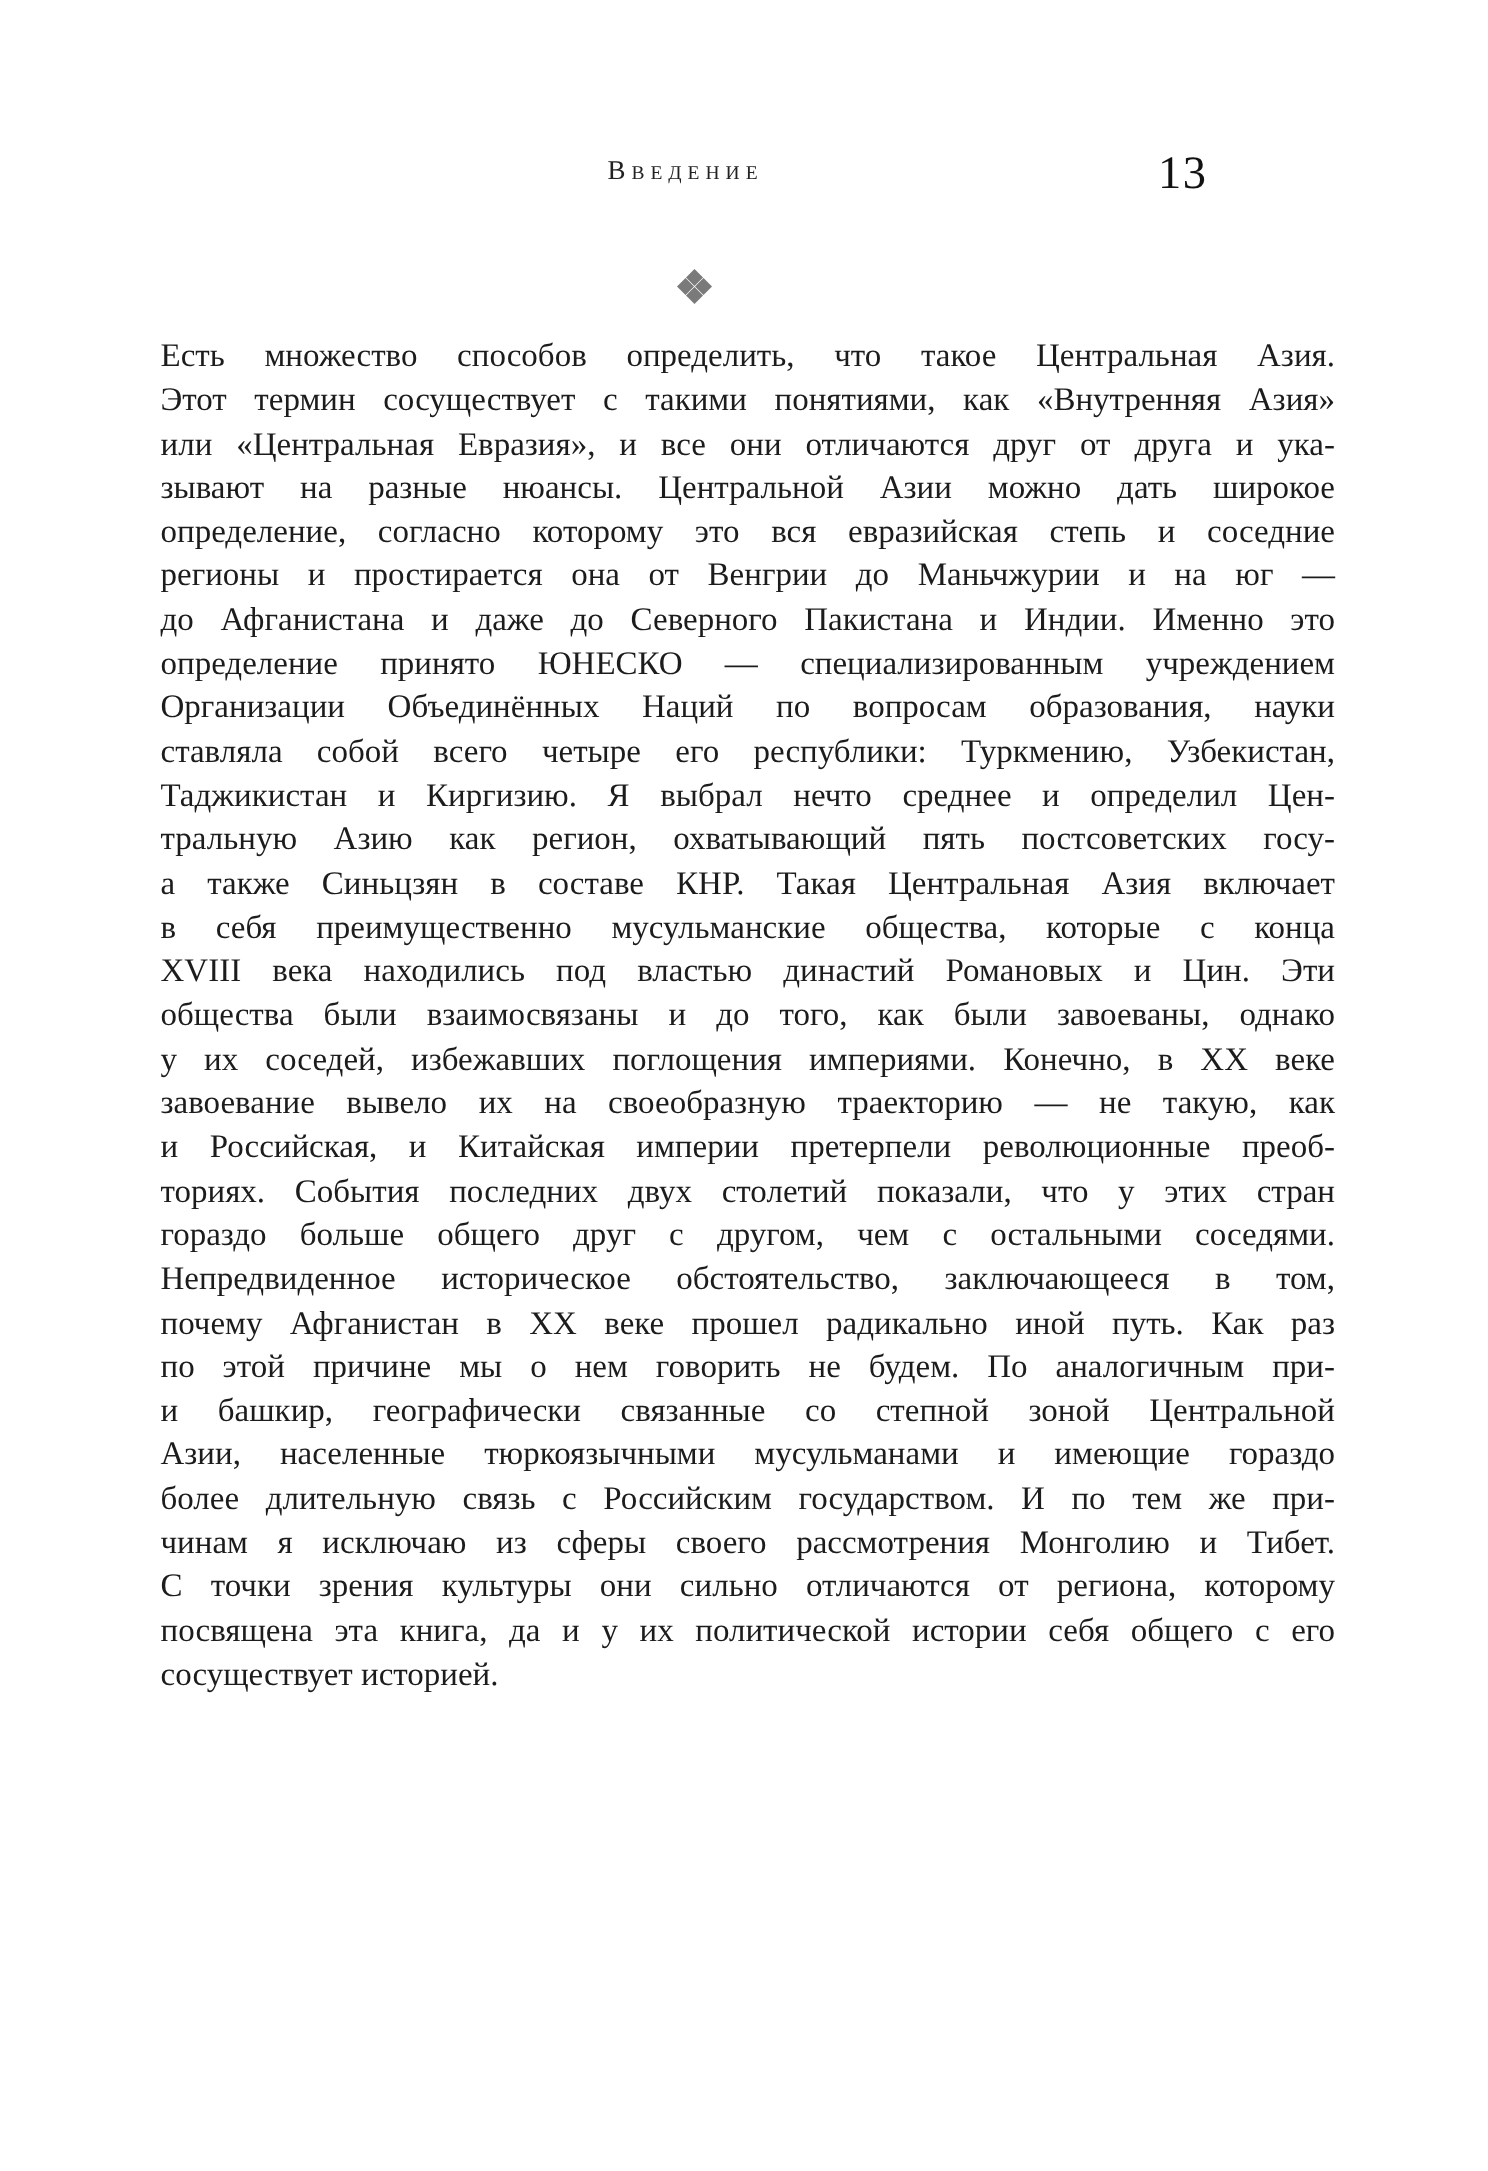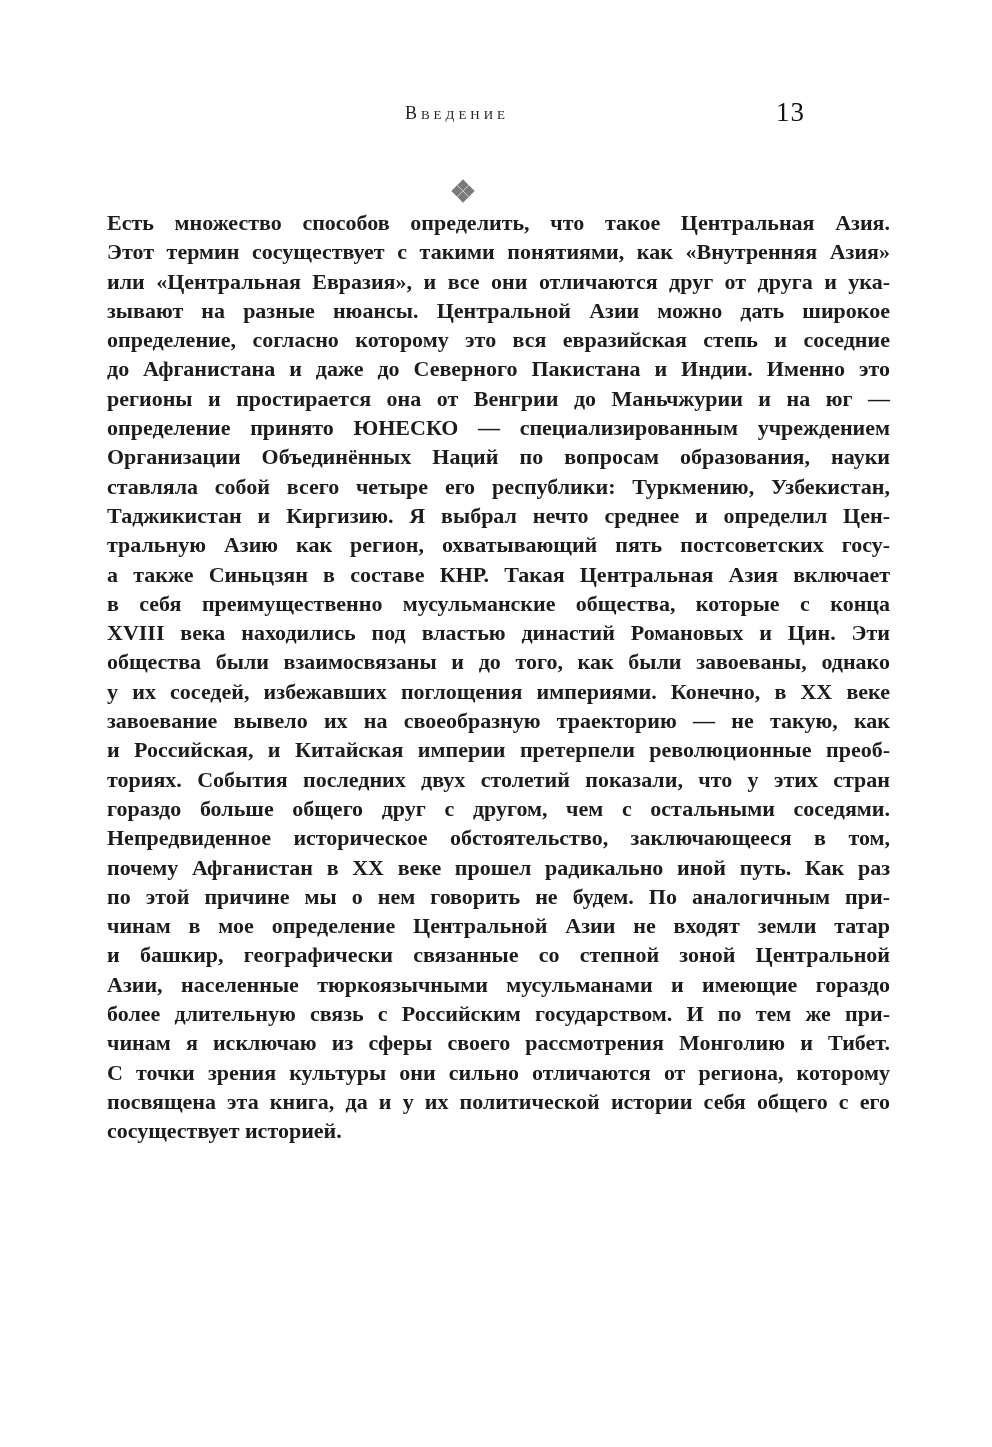--- a/index.html
+++ b/index.html
@@ -33,21 +33,21 @@
     font-variant-caps: small-caps;
     font-size: 18px;
     letter-spacing: 4px;
     color: #222222;
     white-space: nowrap;
   }
   .page-number {
     position: absolute;
     top: 97px;
     right: 85px;
-    font-size: 27px;
+    font-size: 31px;
     letter-spacing: 1px;
     color: #111111;
   }
   
   .ornament {
     position: absolute;
     top: 176px;
     left: 341px;
     width: 30px;
     height: 30px;
@@ -59,24 +59,23 @@
     background: #7a7a7a;
     transform: rotate(45deg);
   }
   .ornament .d-top    { left: 11px; top: 5px;  }
   .ornament .d-left   { left: 5px;  top: 11px; }
   .ornament .d-right  { left: 17px; top: 11px; }
   .ornament .d-bottom { left: 11px; top: 17px; }
   
   .body-text {
     position: absolute;
-    top: 208px;
+    top: 222px;
     left: 0;
     width: 783px;
-    font-weight: bold;
   }
   .body-text .line {
     font-size: 22px;
     line-height: 29.3px;
     text-align: justify;
     text-align-last: justify;
     white-space: normal;
     color: #1c1c1c;
   }
   .body-text .line.last-line {
@@ -99,40 +98,39 @@
       <span class="d d-right" style="background: rgb(122, 122, 122);"></span>
       <span class="d d-bottom" style="background: rgb(122, 122, 122);"></span>
     </div>
 
     <div class="body-text">
         <div class="line">Есть множество способов определить, что такое Центральная Азия.</div>
         <div class="line">Этот термин сосуществует с такими понятиями, как «Внутренняя Азия»</div>
         <div class="line">или «Центральная Евразия», и все они отличаются друг от друга и ука-</div>
         <div class="line">зывают на разные нюансы. Центральной Азии можно дать широкое</div>
         <div class="line">определение, согласно которому это вся евразийская степь и соседние</div>
+        <div class="line">регионы и простирается она от Венгрии до Маньчжурии и на юг —</div>
         <div class="line">до Афганистана и даже до Северного Пакистана и Индии. Именно это</div>
-        <div class="line">регионы и простирается она от Венгрии до Маньчжурии и на юг —</div>
         <div class="line">определение принято ЮНЕСКО — специализированным учреждением</div>
         <div class="line">Организации Объединённых Наций по вопросам образования, науки</div>
         <div class="line">ставляла собой всего четыре его республики: Туркмению, Узбекистан,</div>
         <div class="line">Таджикистан и Киргизию. Я выбрал нечто среднее и определил Цен-</div>
         <div class="line">тральную Азию как регион, охватывающий пять постсоветских госу-</div>
         <div class="line">а также Синьцзян в составе КНР. Такая Центральная Азия включает</div>
         <div class="line">в себя преимущественно мусульманские общества, которые с конца</div>
         <div class="line">XVIII века находились под властью династий Романовых и Цин. Эти</div>
         <div class="line">общества были взаимосвязаны и до того, как были завоеваны, однако</div>
         <div class="line">у их соседей, избежавших поглощения империями. Конечно, в XX веке</div>
         <div class="line">завоевание вывело их на своеобразную траекторию — не такую, как</div>
         <div class="line">и Российская, и Китайская империи претерпели революционные преоб-</div>
         <div class="line">ториях. События последних двух столетий показали, что у этих стран</div>
         <div class="line">гораздо больше общего друг с другом, чем с остальными соседями.</div>
         <div class="line">Непредвиденное историческое обстоятельство, заключающееся в том,</div>
         <div class="line">почему Афганистан в XX веке прошел радикально иной путь. Как раз</div>
         <div class="line">по этой причине мы о нем говорить не будем. По аналогичным при-</div>
-        <div class="line">чинам в мое определение Центральной Азии не входят земли татар</div>
         <div class="line">и башкир, географически связанные со степной зоной Центральной</div>
         <div class="line">Азии, населенные тюркоязычными мусульманами и имеющие гораздо</div>
         <div class="line">более длительную связь с Российским государством. И по тем же при-</div>
         <div class="line">чинам я исключаю из сферы своего рассмотрения Монголию и Тибет.</div>
         <div class="line">С точки зрения культуры они сильно отличаются от региона, которому</div>
         <div class="line">посвящена эта книга, да и у их политической истории себя общего с его</div>
         <div class="line last-line">сосуществует историей.</div>
       </div>
 
   </div>

